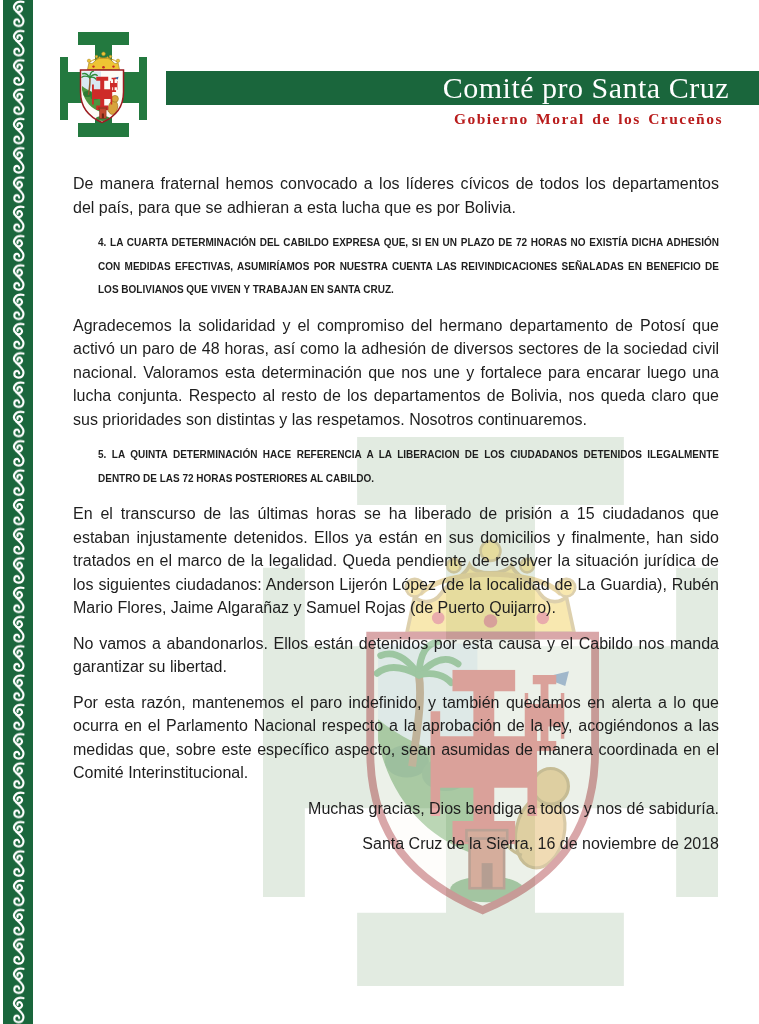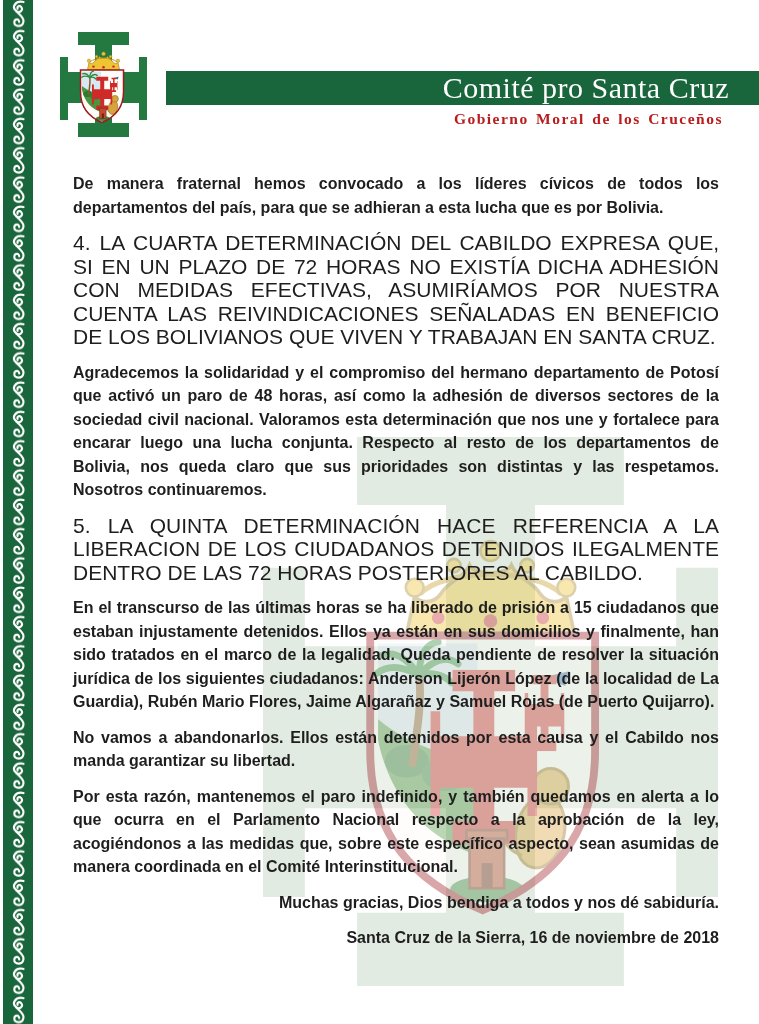--- a/index.html
+++ b/index.html
@@ -26,24 +26,24 @@
     letter-spacing:1.5px;word-spacing:2px;white-space:nowrap;
   }
   .logo{position:absolute;left:60px;top:32px;width:87px;height:105px;z-index:2;}
   
   .watermark{position:absolute;left:263px;top:437px;width:455px;height:549px;z-index:0;}
   
   .doc{
     position:absolute;left:73px;top:172px;width:646px;z-index:2;color:#1E1E1E;
   }
   .para{
-    font-size:16px;line-height:23.5px;text-align:justify;margin:0 0 12px 0;font-weight:bold;
+    font-size:16px;line-height:23.5px;text-align:justify;margin:0 0 12px 0;
   }
   .para.numbered-bold{
-    font-weight:normal;font-size:21px;line-height:23.5px;
+    font-weight:bold;font-size:10px;margin-left:25px;line-height:23.5px;
   }
   .para.centered{text-align:right;margin-top:11px;}
   svg{display:block;}
 </style>
 </head>
 <body>
 
 <svg width="0" height="0" style="position:absolute" aria-hidden="true">
   <defs>
 

